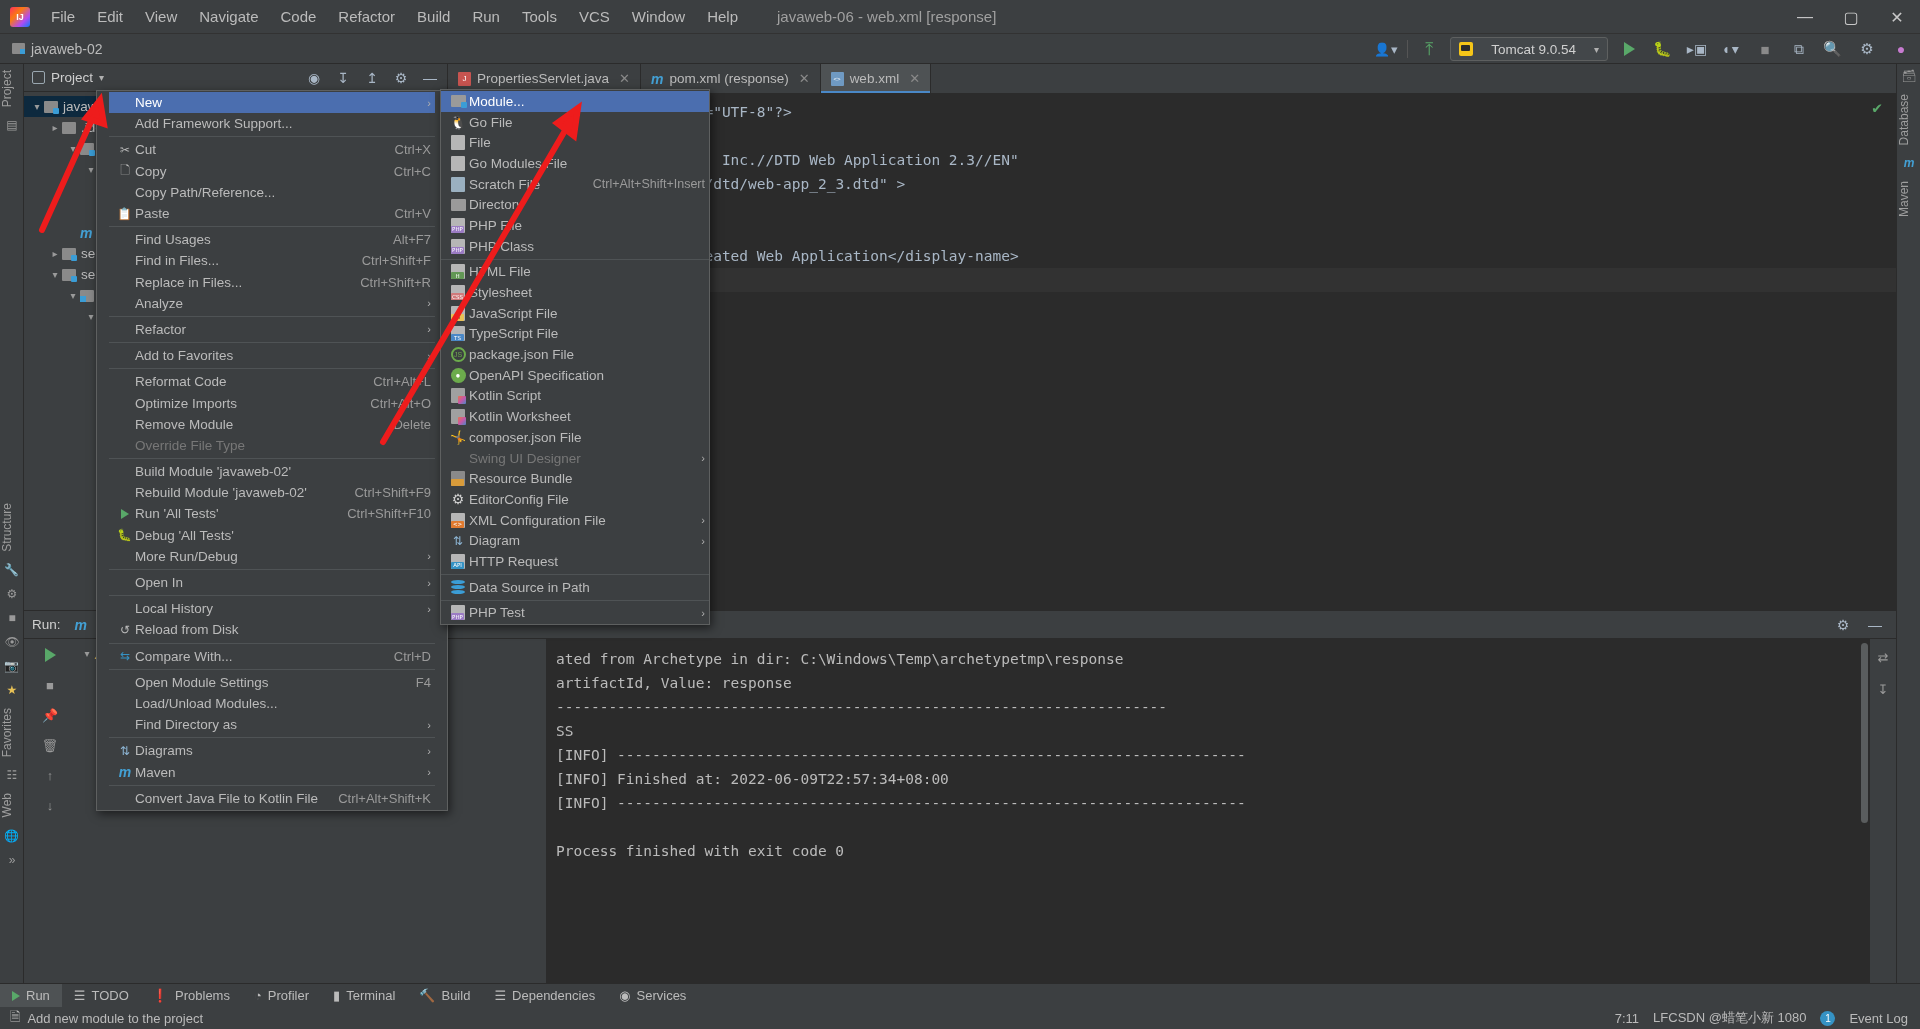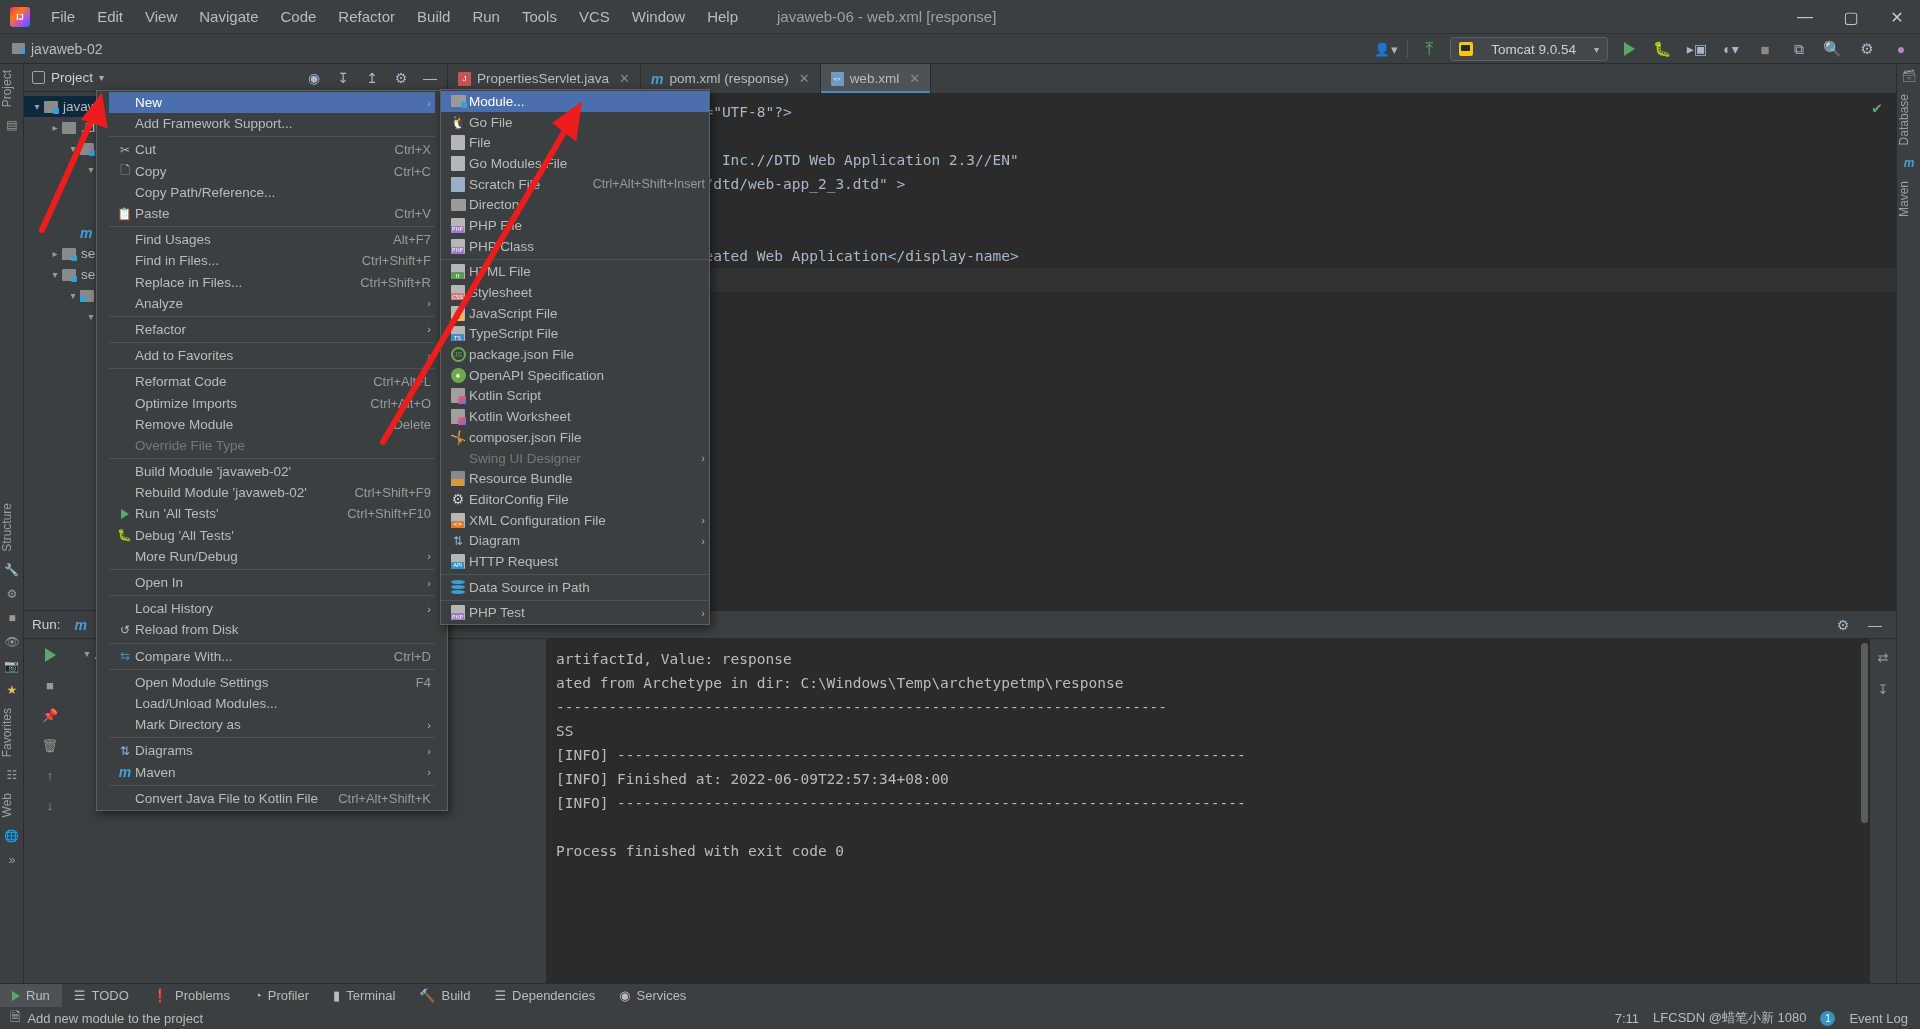--- a/index.html
+++ b/index.html
@@ -434,22 +434,22 @@
       <div class="run-tree">
         <div class="tnode" style="padding-left:4px;">
           <span class="arrow">▾</span>
           <span style="color:#e8c156;margin-right:6px;">⚠</span>
         </div>
         <div class="tnode" style="padding-left:22px;">
           <span class="arrow">▾</span>
         </div>
       </div>
       <div class="console">
+        <div class="cline">ated from Archetype in dir: C:\Windows\Temp\archetypetmp\response</div>
         <div class="cline">artifactId, Value: response</div>
-        <div class="cline">ated from Archetype in dir: C:\Windows\Temp\archetypetmp\response</div>
         <div class="cline">----------------------------------------------------------------------</div>
         <div class="cline">SS</div>
         <div class="cline">[INFO] ------------------------------------------------------------------------</div>
         <div class="cline">[INFO] Finished at: 2022-06-09T22:57:34+08:00</div>
         <div class="cline">[INFO] ------------------------------------------------------------------------</div>
         <div class="cline"></div>
         <div class="cline">Process finished with exit code 0</div>
         <div class="console-scroll"></div>
       </div>
       <div class="run-right-strip">
@@ -595,21 +595,21 @@
       <span class="ci"></span>
       <span class="lbl">Open Module Settings</span>
       <span class="sc">F4</span>
     </div>
     <div class="cmi">
       <span class="ci"></span>
       <span class="lbl">Load/Unload Modules...</span>
     </div>
     <div class="cmi">
       <span class="ci"></span>
-      <span class="lbl">Mark Directory as</span>
+      <span class="lbl">Find Directory as</span>
       <span class="chev">›</span>
     </div>
     <div class="csep"></div>
     <div class="cmi">
       <span class="ci" style="color:#8fb8d8;">⇅</span>
       <span class="lbl">Diagrams</span>
       <span class="chev">›</span>
     </div>
     <div class="cmi">
       <span class="ci" style="color:#43a0d4;font-style:italic;font-weight:bold;font-size:14px;">m</span>

